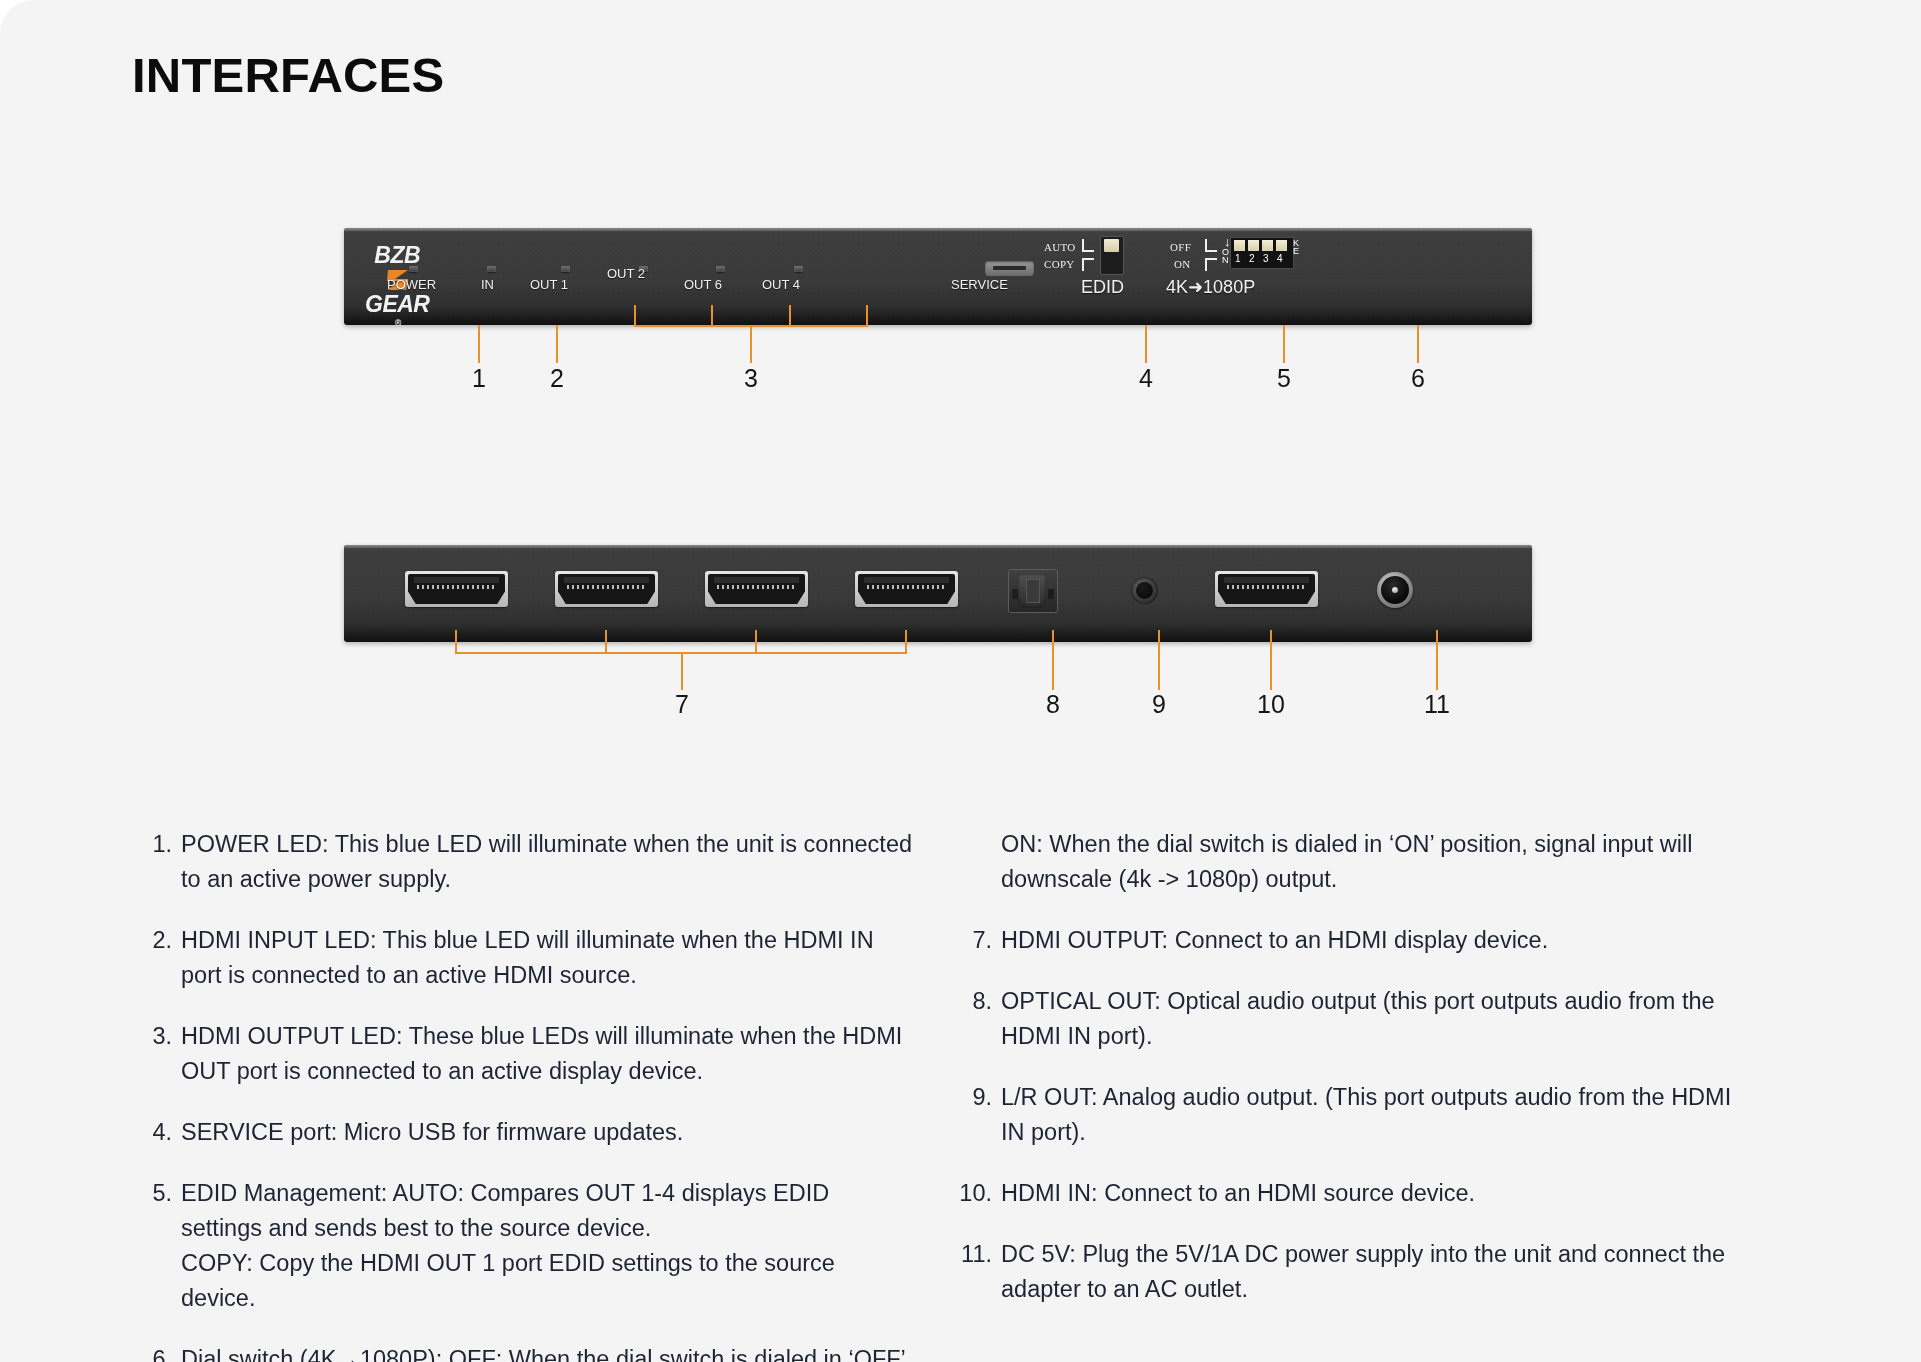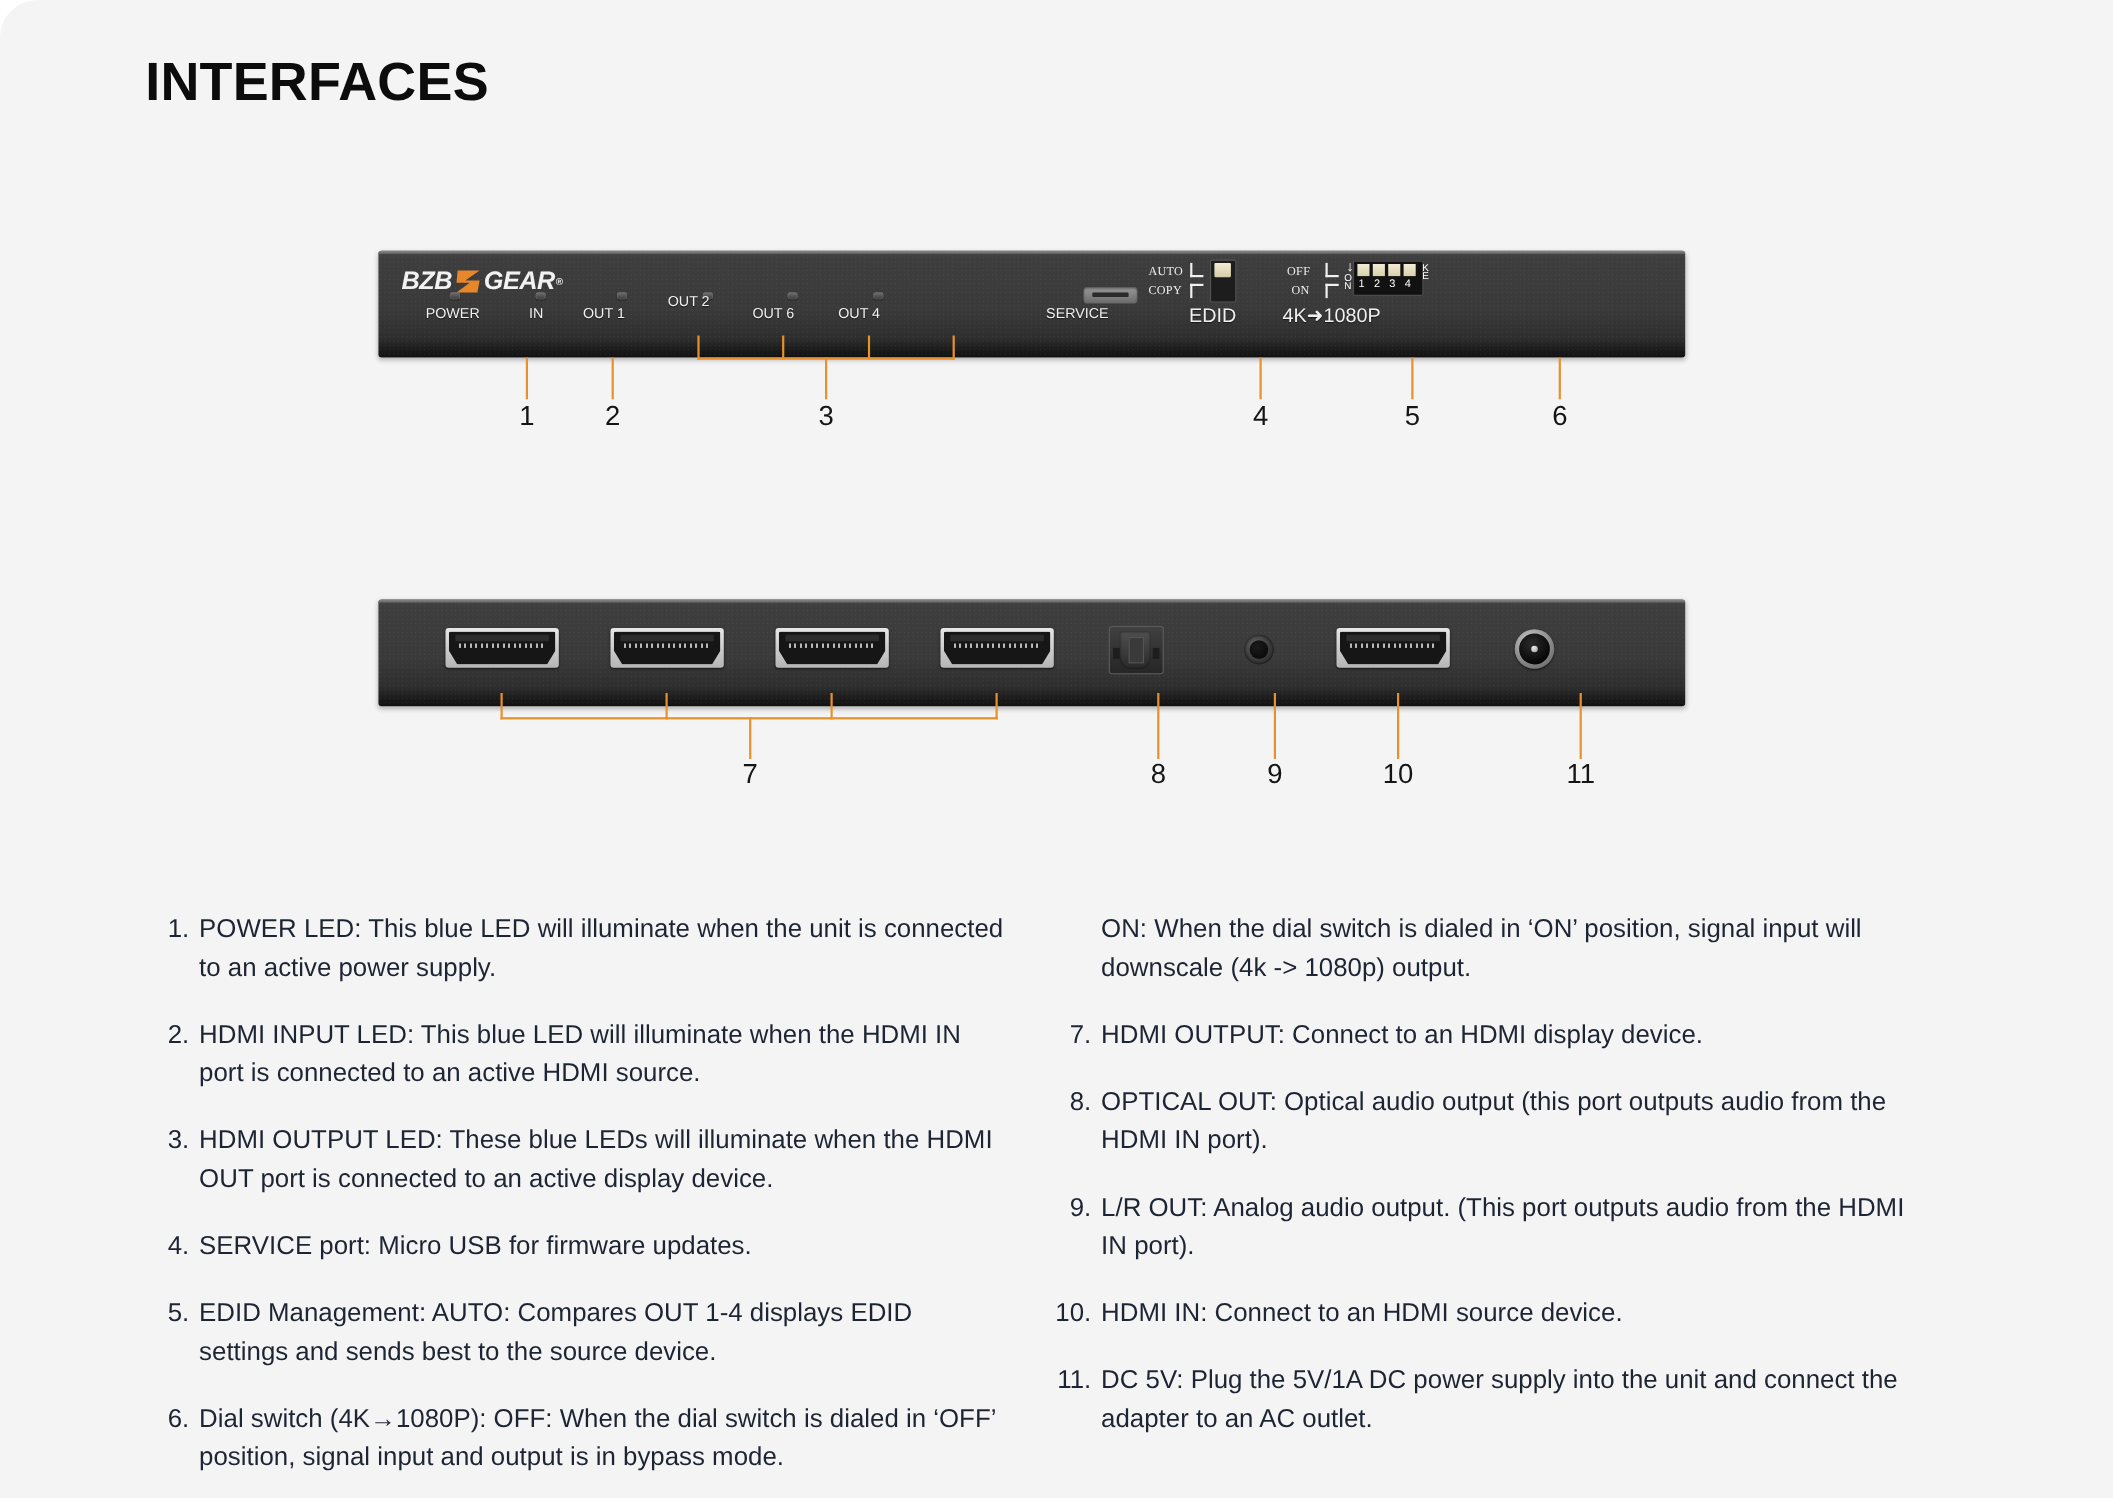--- a/index.html
+++ b/index.html
@@ -68,20 +68,21 @@
   .logo {
     position: absolute;
     left: 21px; top: 14px;
     display: flex; align-items: center;
     font-style: italic;
     font-weight: bold;
     font-size: 23px;
     color: #f2f2f2;
     letter-spacing: -0.5px;
     font-family: "Liberation Sans", sans-serif;
+    flex-direction: column;
   }
   .logo .zmark {
     display: inline-block;
     width: 26px; height: 22px;
     margin: 0 1px 0 2px;
     position: relative;
   }
   .logo .zmark svg { display:block; }
   .logo .reg { font-size: 9px; font-style: normal; vertical-align: super; margin-left:1px;}
 
@@ -516,21 +517,21 @@
       <div class="item">
         <span class="num">3.</span>
         <span class="body"><span class="lead">HDMI OUTPUT LED:</span><span> These blue LEDs will illuminate when the HDMI OUT port is connected to an active display device.</span></span>
       </div>
       <div class="item">
         <span class="num">4.</span>
         <span class="body"><span class="lead">SERVICE port:</span><span> Micro USB for firmware updates.</span></span>
       </div>
       <div class="item">
         <span class="num">5.</span>
-        <span class="body"><span class="lead">EDID Management:</span><span> AUTO: Compares OUT 1-4 displays EDID settings and sends best to the source device.</span></span>
+        <span class="body"><span class="lead">EDID Management:</span><span> AUTO: Compares OUT 1-4 displays EDID settings and sends best to the source device.</span><span class="cont">COPY: Copy the HDMI OUT 1 port EDID settings to the source device.</span></span>
       </div>
       <div class="item">
         <span class="num">6.</span>
         <span class="body"><span class="lead">Dial switch (4K→1080P):</span><span> OFF: When the dial switch is dialed in ‘OFF’ position, signal input and output is in bypass mode.</span></span>
       </div>
     </div>
   <div class="col" id="colR">
       <div class="item plain">
         <span class="body"><span>ON: When the dial switch is dialed in ‘ON’ position, signal input will downscale (4k -&gt; 1080p) output.</span></span>
       </div>

